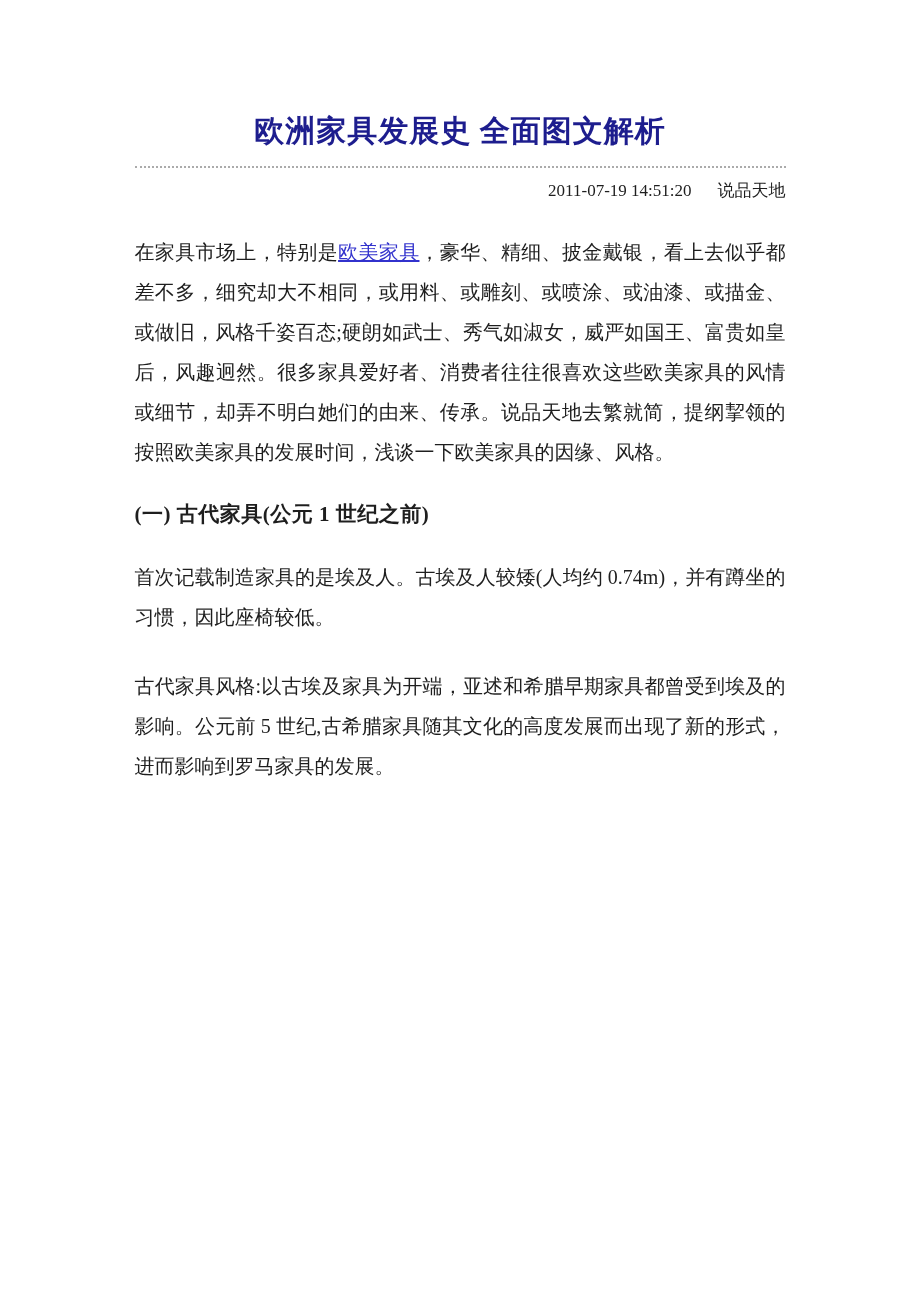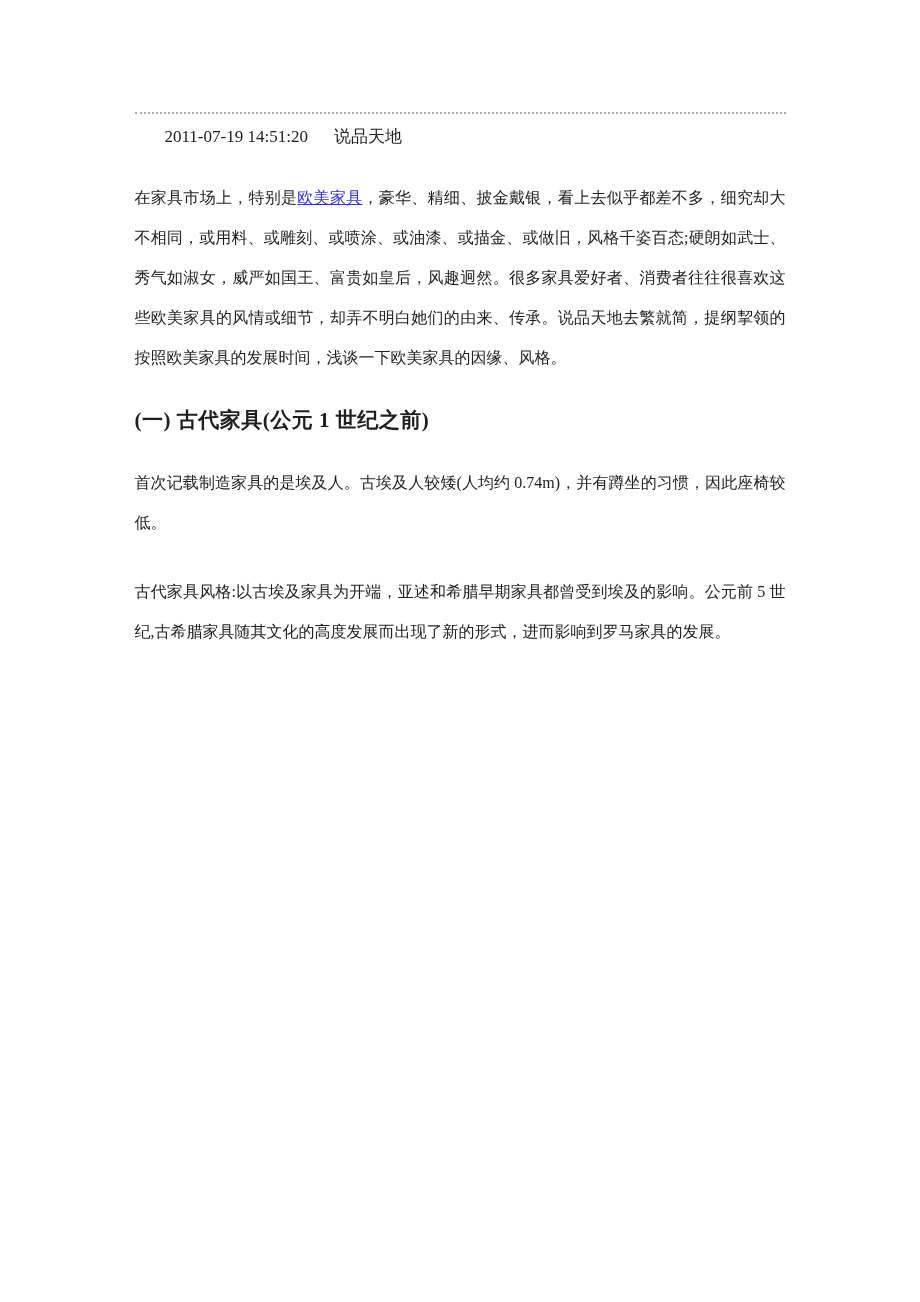--- a/index.html
+++ b/index.html
@@ -31,32 +31,32 @@
     white-space:nowrap;
   }
   .title-divider{
     height:0;
     border-top:2px dotted var(--rule-color);
     margin:0;
   }
   .meta-line{
     margin-top:11px;
     padding-left:30px;
-    text-align:left;
+    text-align:right;
     font-size:17px;
     line-height:24px;
     color:var(--text-color);
     white-space:nowrap;
   }
   .meta-line .source{
     margin-left:26px;
   }
   .body-p{
     margin:29px 0 0 0;
-    font-size:16px;
+    font-size:20px;
     line-height:40px;
     text-align:justify;
     color:var(--text-color);
     word-break:break-all;
   }
   .section-heading{
     margin:28px 0 0 0;
     font-size:21px;
     line-height:28px;
     font-weight:bold;
@@ -67,20 +67,21 @@
     color:var(--link-color);
     text-decoration:underline;
     cursor:pointer;
   }
 </style>
 </head>
 <body>
 
 <div class="page">
 
+  <h1 class="article-title">欧洲家具发展史 全面图文解析</h1>
 
   <div class="title-divider"></div>
 
   <div class="meta-line">
     <span>2011-07-19 14:51:20</span><span class="source">说品天地</span>
   </div>
 
   <p class="body-p"><span>在家具市场上，特别是</span><a class="inline-link" href="#">欧美家具</a><span>，豪华、精细、披金戴银，看上去似乎都差不多，细究却大不相同，或用料、或雕刻、或喷涂、或油漆、或描金、或做旧，风格千姿百态;硬朗如武士、秀气如淑女，威严如国王、富贵如皇后，风趣迥然。很多家具爱好者、消费者往往很喜欢这些欧美家具的风情或细节，却弄不明白她们的由来、传承。说品天地去繁就简，提纲挈领的按照欧美家具的发展时间，浅谈一下欧美家具的因缘、风格。</span></p>
 
   <h2 class="section-heading">(一) 古代家具(公元 1 世纪之前)</h2>

